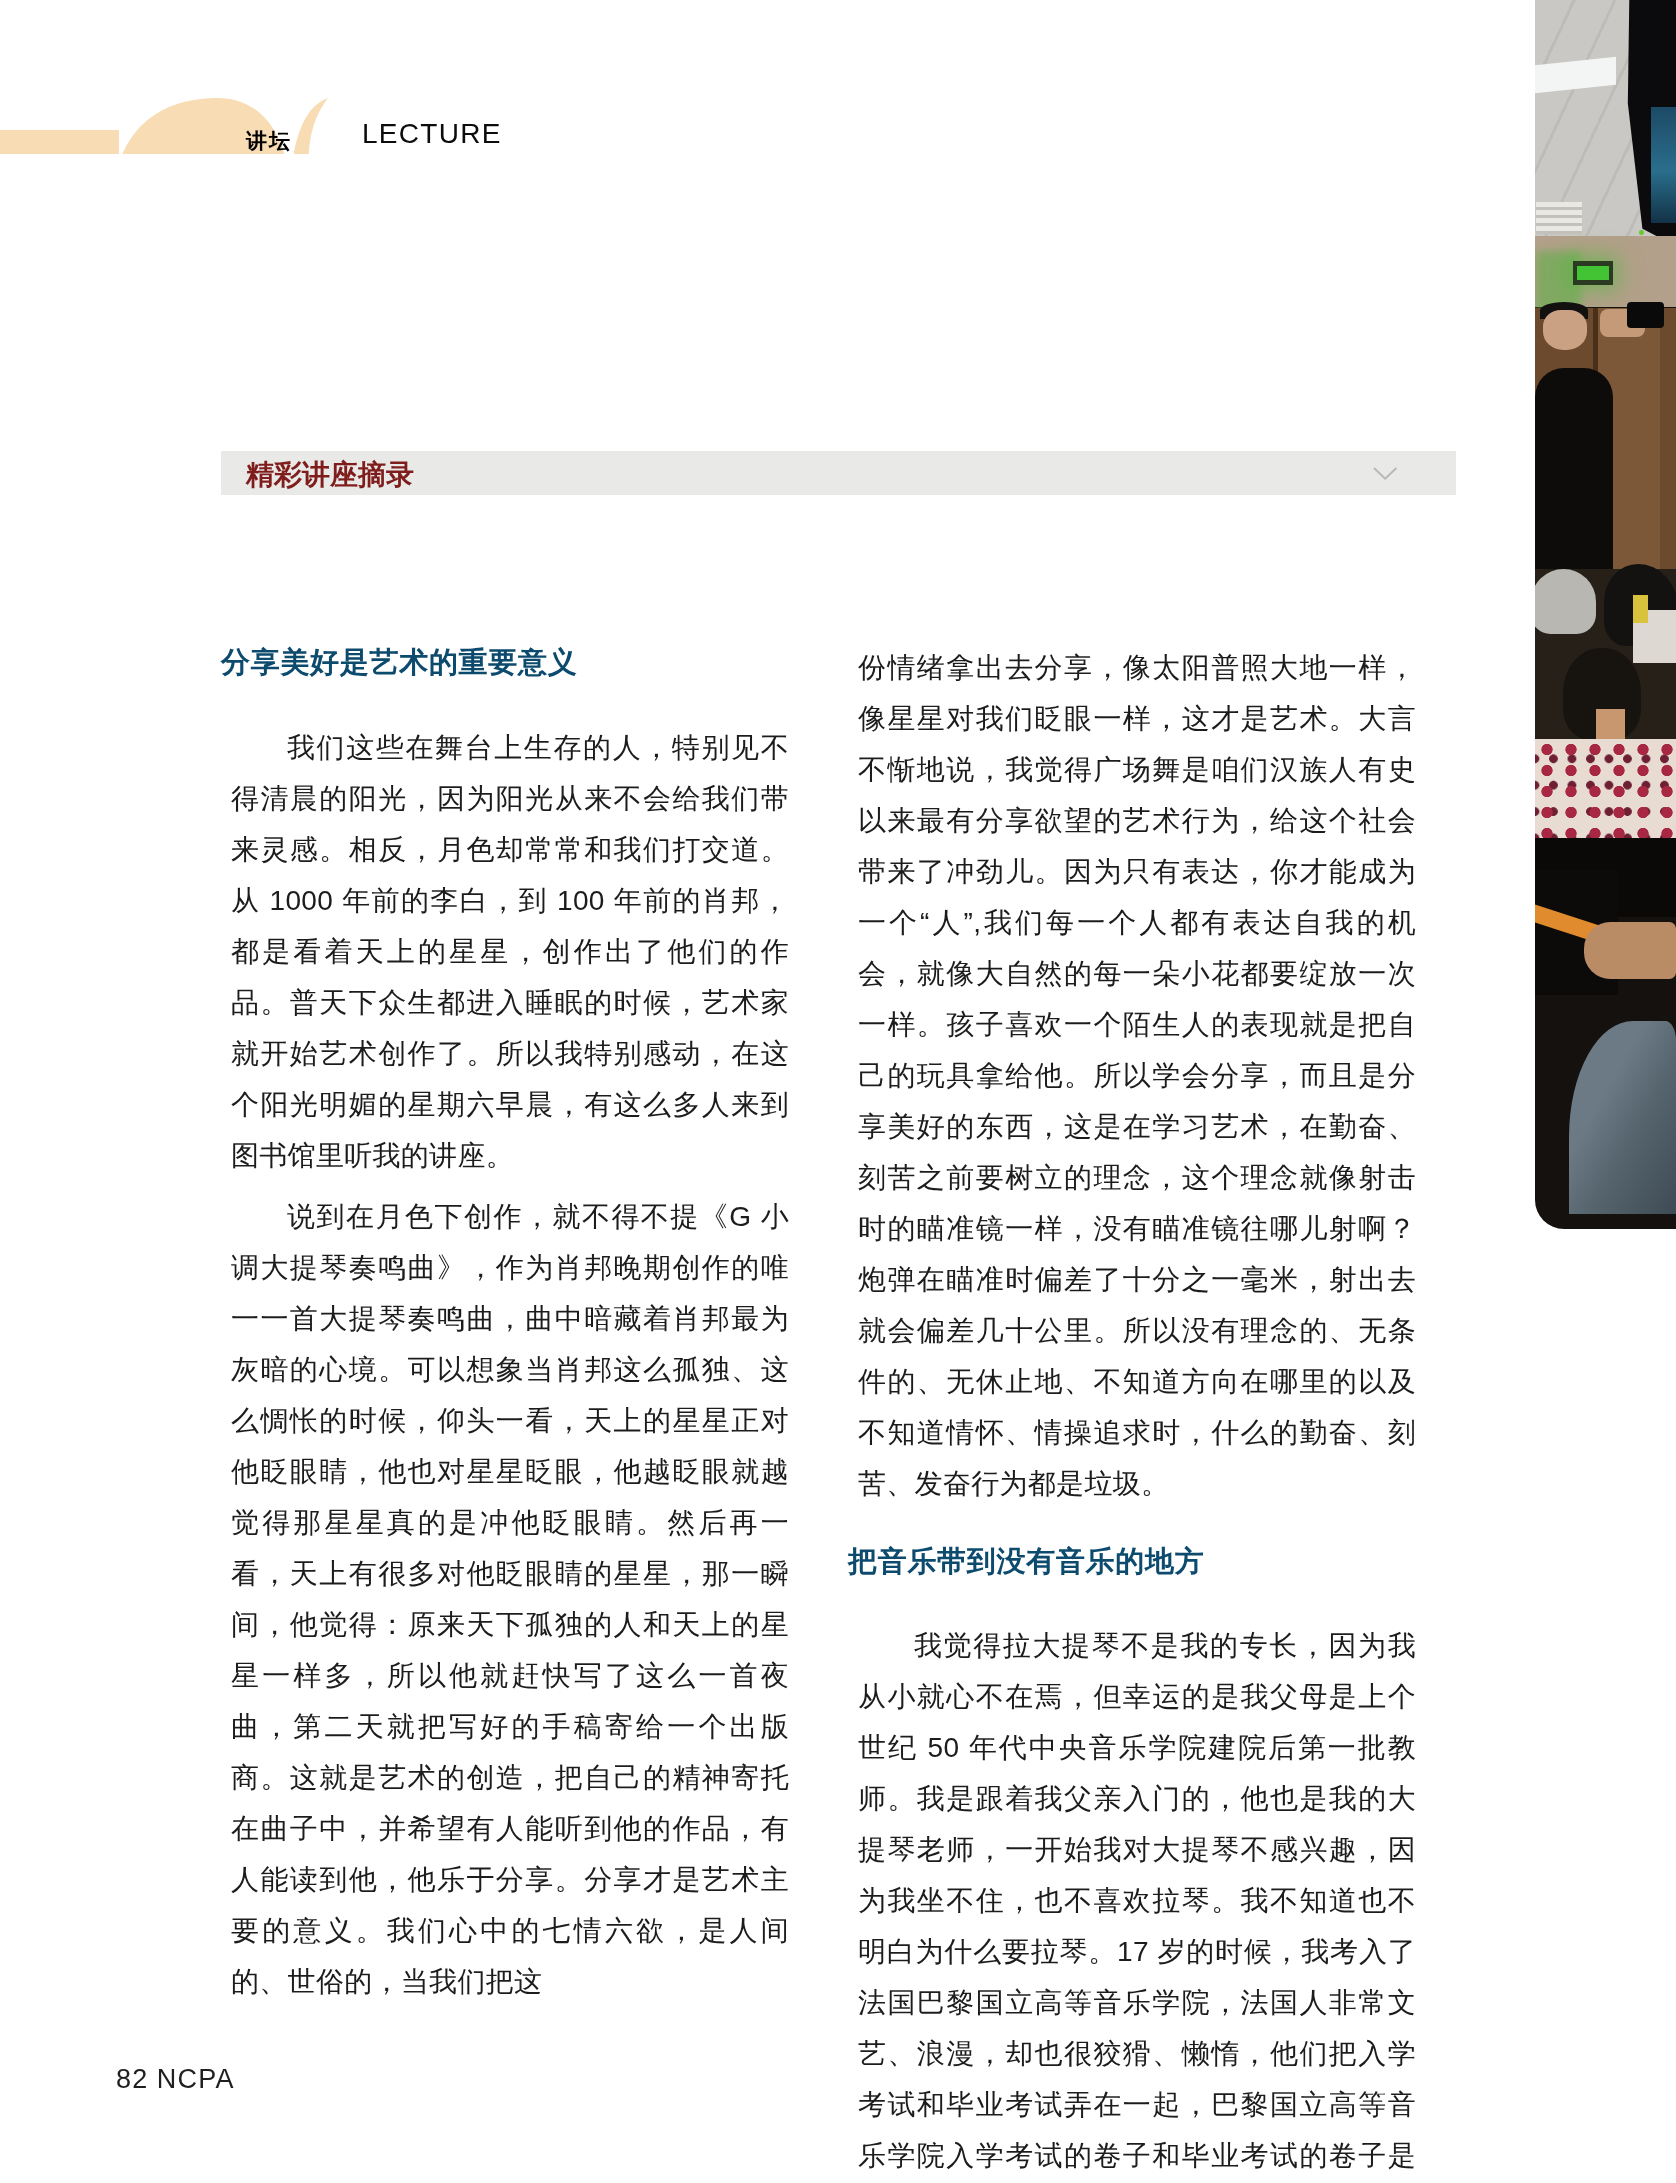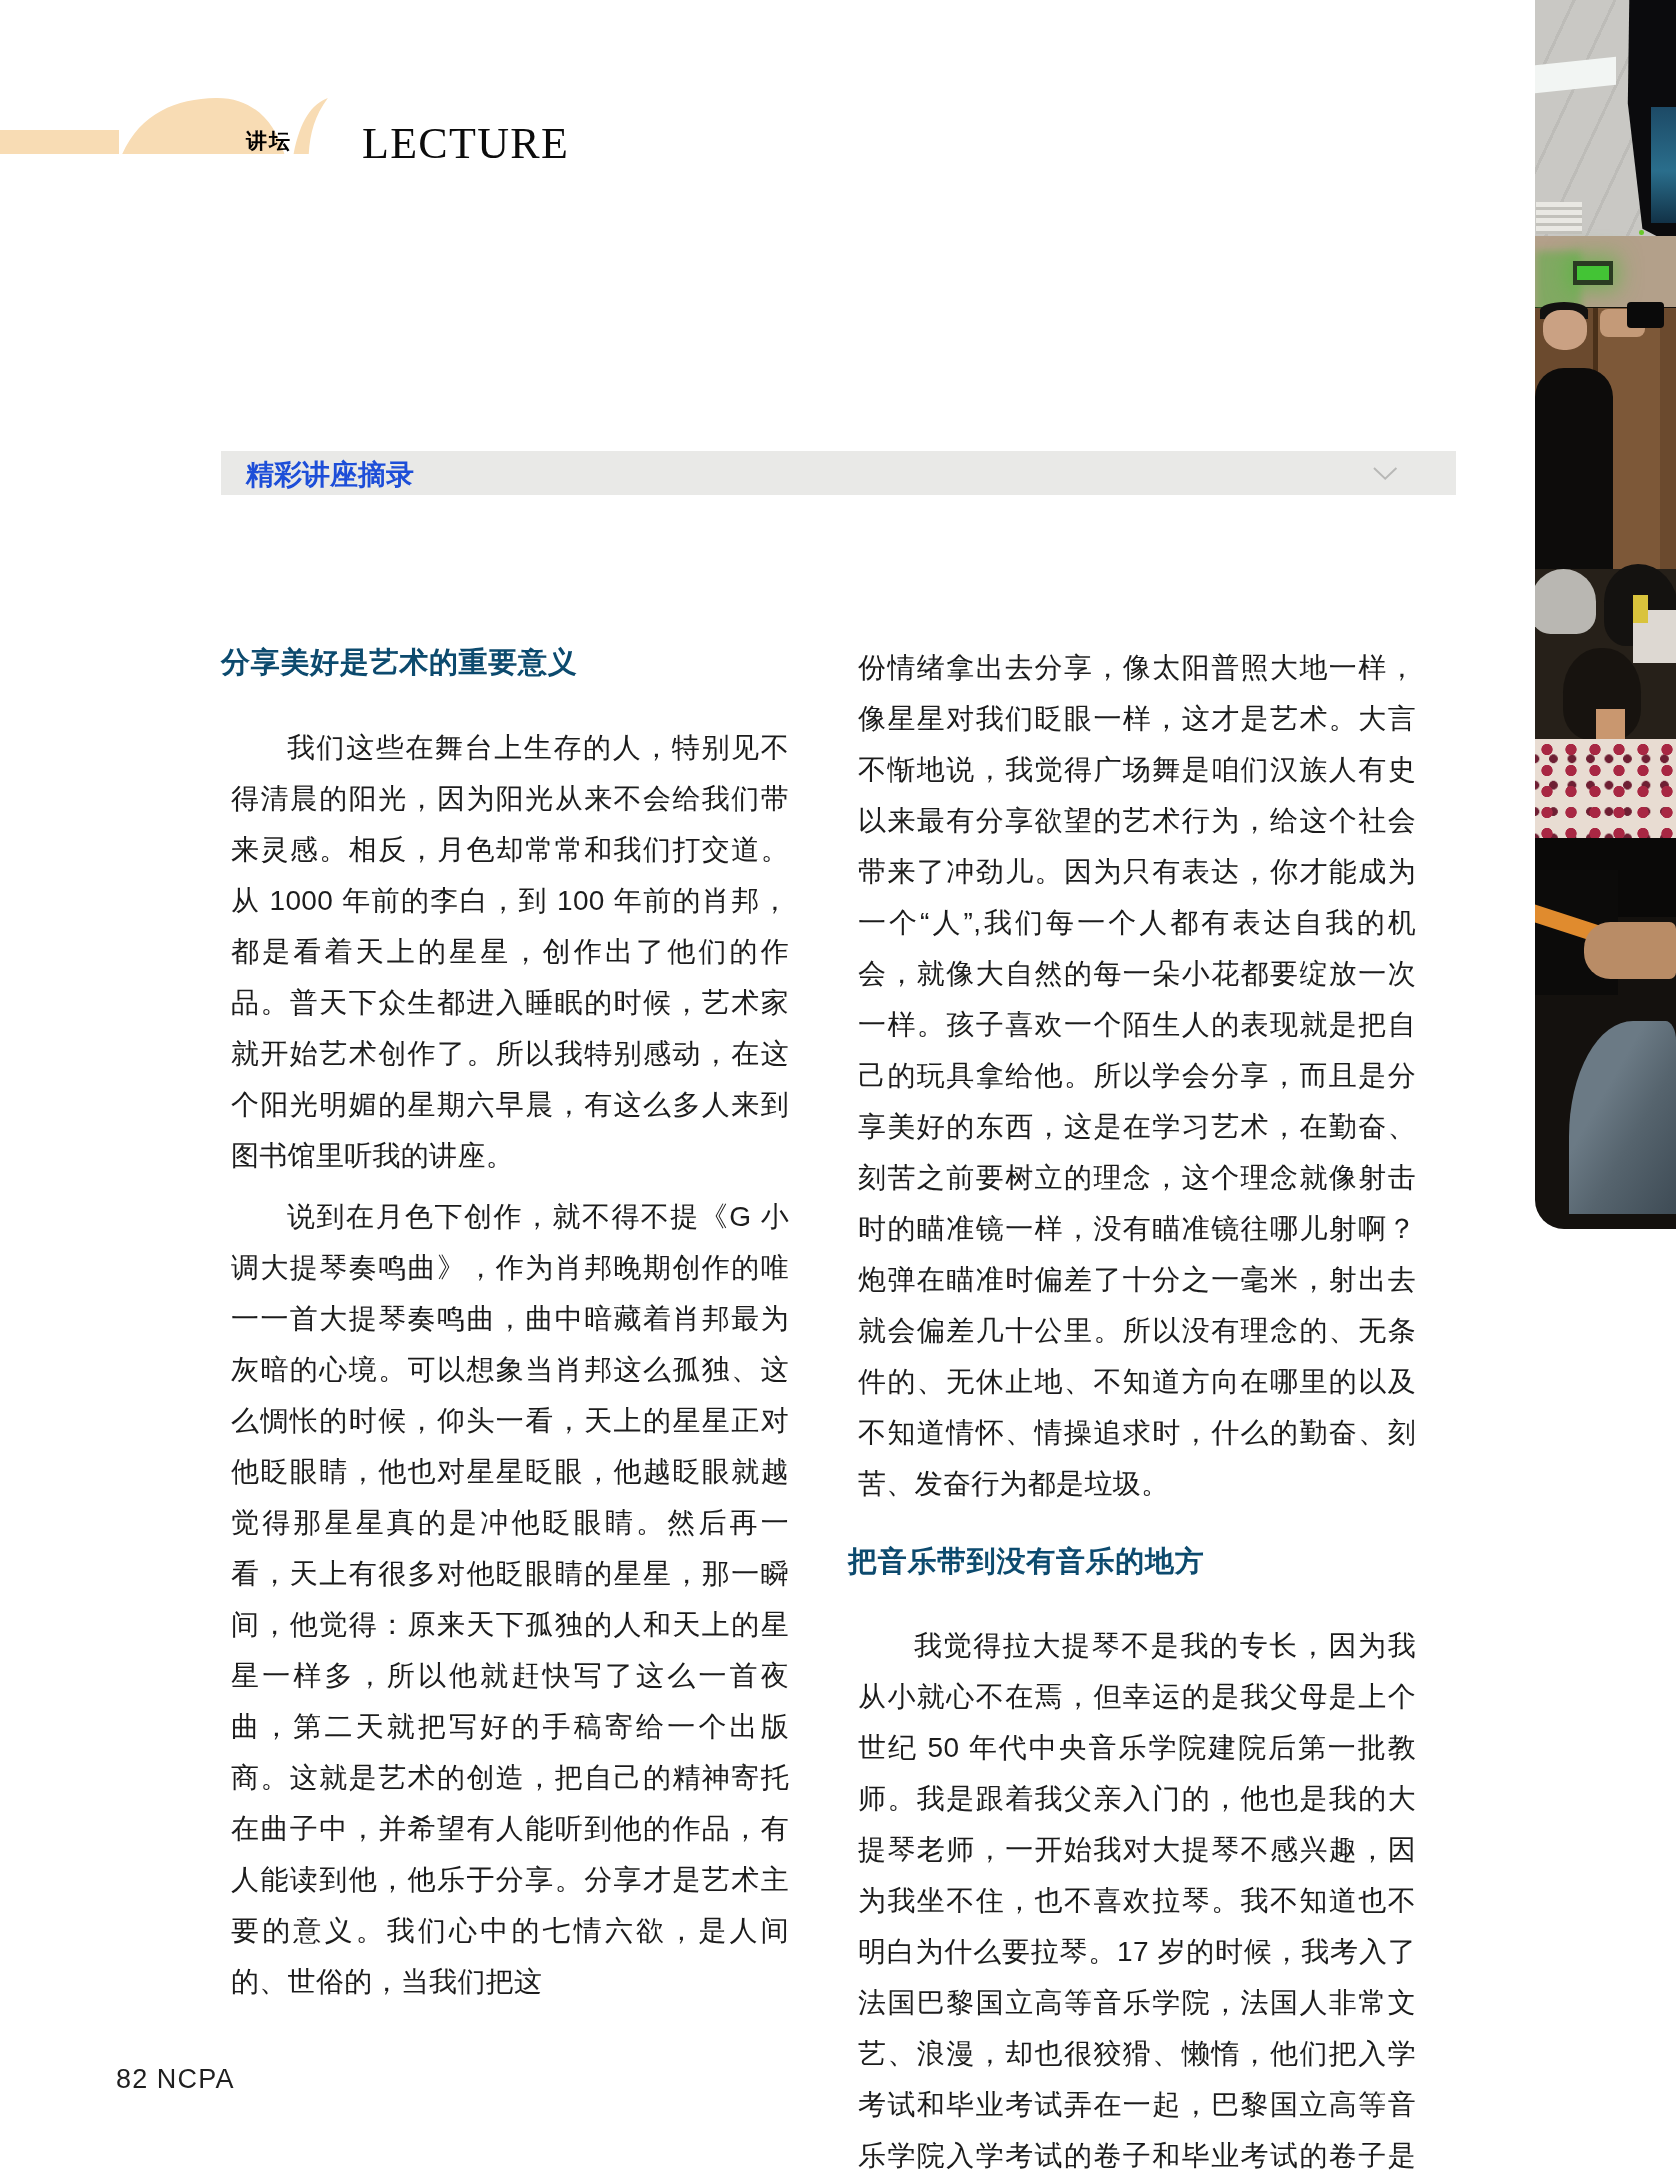--- a/index.html
+++ b/index.html
@@ -4,26 +4,26 @@
 <style>
   html,body{margin:0;padding:0;background:#ffffff;}
   #page{position:relative;width:1676px;height:2183px;background:#ffffff;overflow:hidden;
         font-family:"Liberation Sans","DejaVu Sans",sans-serif;color:#1c1c1c;}
 
   
   .band{position:absolute;left:0;top:130px;width:119px;height:24px;background:#f8dcb4;}
   .swoosh-svg{position:absolute;left:118px;top:96px;width:251px;height:58px;}
   .zh-title{position:absolute;left:246px;top:127px;font-size:21px;font-weight:bold;
             letter-spacing:2px;color:#000;}
-  .en-title{position:absolute;left:362px;top:118px;font-family:Liberation Serif, serif;
-            font-size:44px;color:#0c0c0c;letter-spacing:1.3px;}
+  .en-title{position:absolute;left:362px;top:118px;font-family:Liberation Sans, sans-serif;
+            font-size:28px;color:#0c0c0c;letter-spacing:1.3px;}
 
   
   .section-bar{position:absolute;left:221px;top:451px;width:1235px;height:44px;background:#e9e9e7;}
-  .section-bar .title{position:absolute;left:25px;top:5.3px;font-size:28px;font-weight:bold;color:#1d4ed8;}
+  .section-bar .title{position:absolute;left:25px;top:5.3px;font-size:28px;font-weight:bold;color:#7f1d1d;}
   .section-bar svg{position:absolute;right:58px;top:14.5px;}
 
   
   .col{position:absolute;width:578px;text-align:justify;font-size:28px;line-height:51px;
        letter-spacing:0.3px;color:#1c1c1c;}
   .col p{margin:10px;}
   .col p.indent{text-indent:2em;}
   .col h2{font-size:29px;line-height:37px;font-weight:bold;color:#0c4a6e;letter-spacing:0.7px;}
   .col-left{left:221px;top:644px;}
   .col-left h2{margin:0 0 41px 0;}

